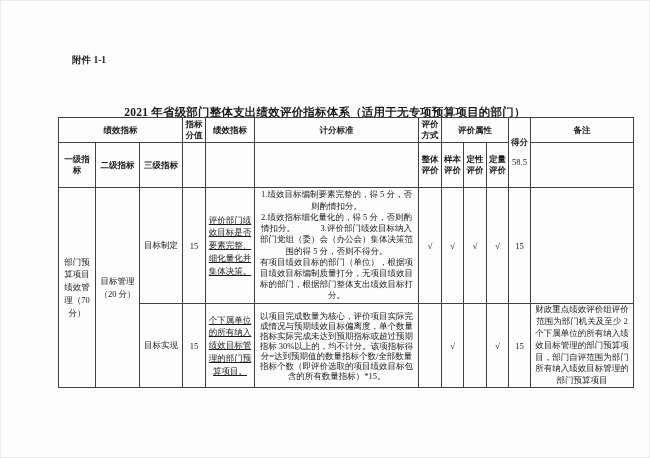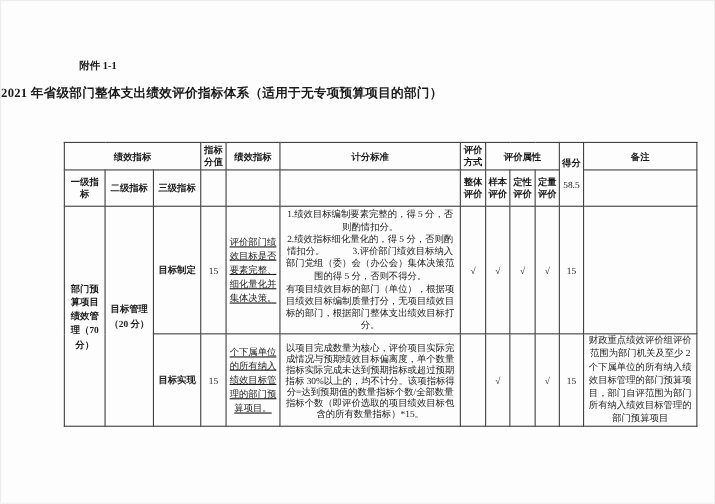--- a/index.html
+++ b/index.html
@@ -11,39 +11,39 @@
     border: 1px solid #ececec;
     font-family: "Liberation Serif", "DejaVu Serif", serif;
     color: #1b1b1b;
     overflow: hidden;
   }
   .attachment {
     position: absolute; left: 71px; top: 53px;
     font-size: 9.5px; font-weight: bold;
   }
   .doc-title {
-    position: absolute; left: 0; right: 0; top: 76px;
-    text-align: left; font-size: 11.5px; font-weight: bold;
+    position: absolute; left: 0; right: 0; top: 104px;
+    text-align: center; font-size: 11.5px; font-weight: bold;
     letter-spacing: 0.2px;
   }
   table.perf {
-    position: absolute; left: 57px; top: 128px;
+    position: absolute; left: 57px; top: 116px;
     width: 575px; border-collapse: collapse; table-layout: fixed;
   }
   .perf th, .perf td {
     border: 1px solid #404040;
     font-size: 8.5px;
     text-align: center; vertical-align: middle;
     padding: 0 2px; overflow: hidden;
   }
   .perf th { font-weight: bold; line-height: 1.25; }
-  tr.hr1 { height: 25px; } tr.hr2 { height: 33px; }
+  tr.hr1 { height: 25px; } tr.hr2 { height: 45px; }
   tr.br1 { height: 116px; } tr.br2 { height: 84px; }
   .preline { white-space: pre-line; }
-  .lvl { font-weight: bold; word-break: break-all; line-height: 1.5; padding: 0 1px; }
+  .lvl { font-weight: normal; word-break: break-all; line-height: 1.5; padding: 0 1px; }
   .expl { word-break: break-all; line-height: 1.5; text-align: justify; padding: 1px 2px; text-decoration: underline; }
   .scoring {
     text-align: left; word-break: break-all;
     line-height: 1.32; white-space: pre-line; padding: 1px 2px;
     vertical-align: middle;
   }
   .scoring-tight { line-height: 1.18; }
   .remarks {
     text-align: left; word-break: break-all;
     line-height: 1.4; padding: 1px 2px;

